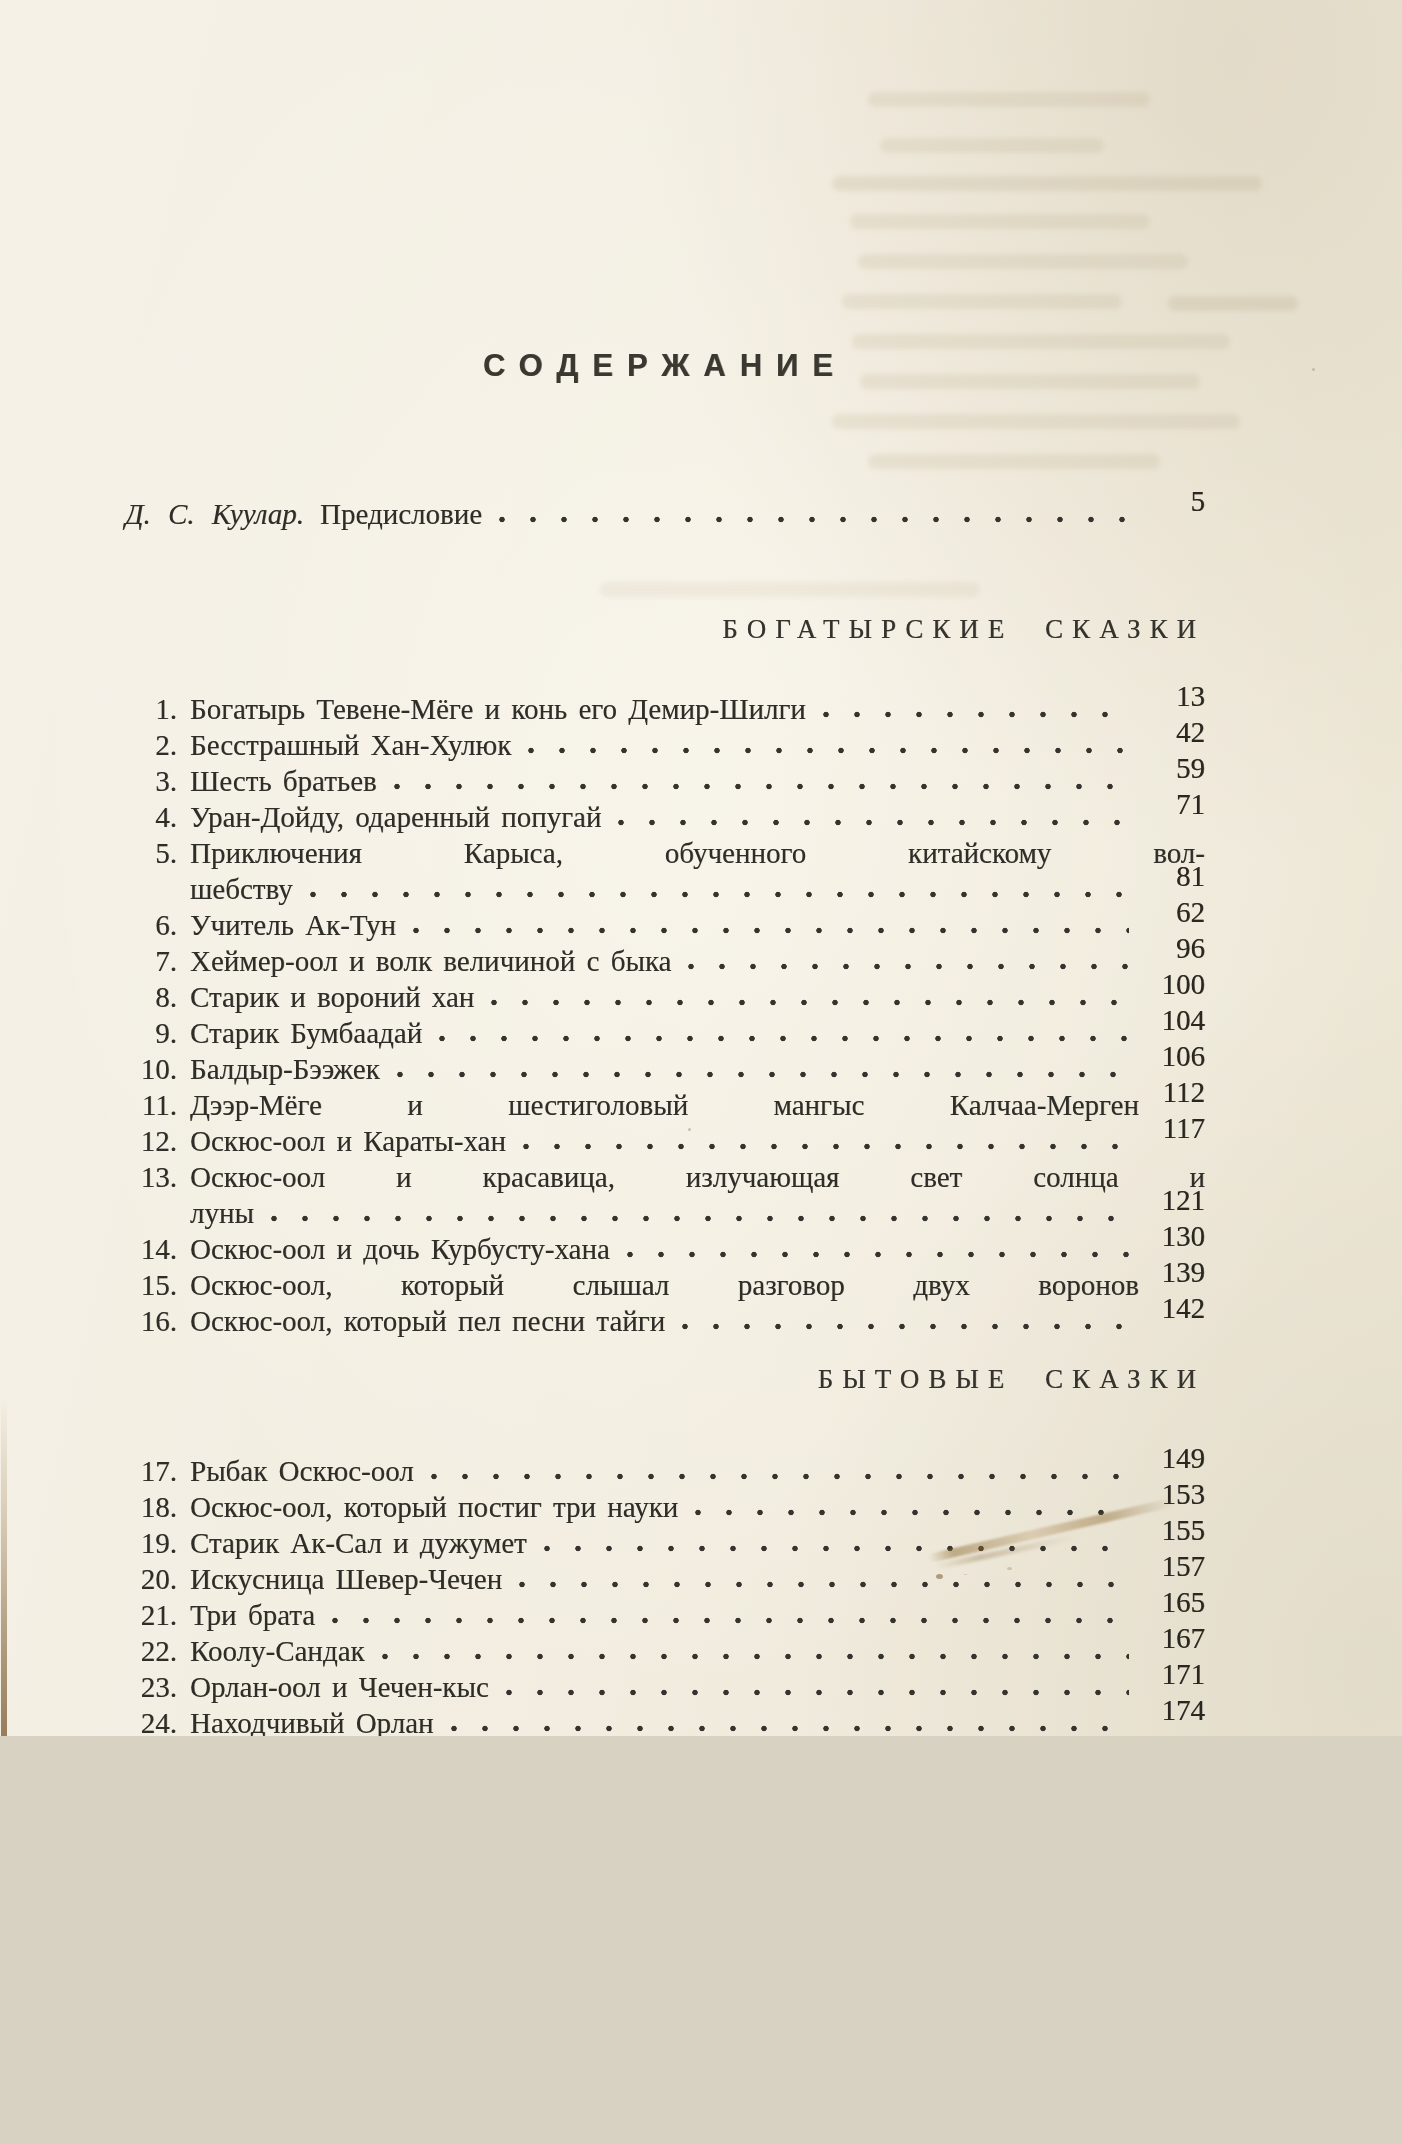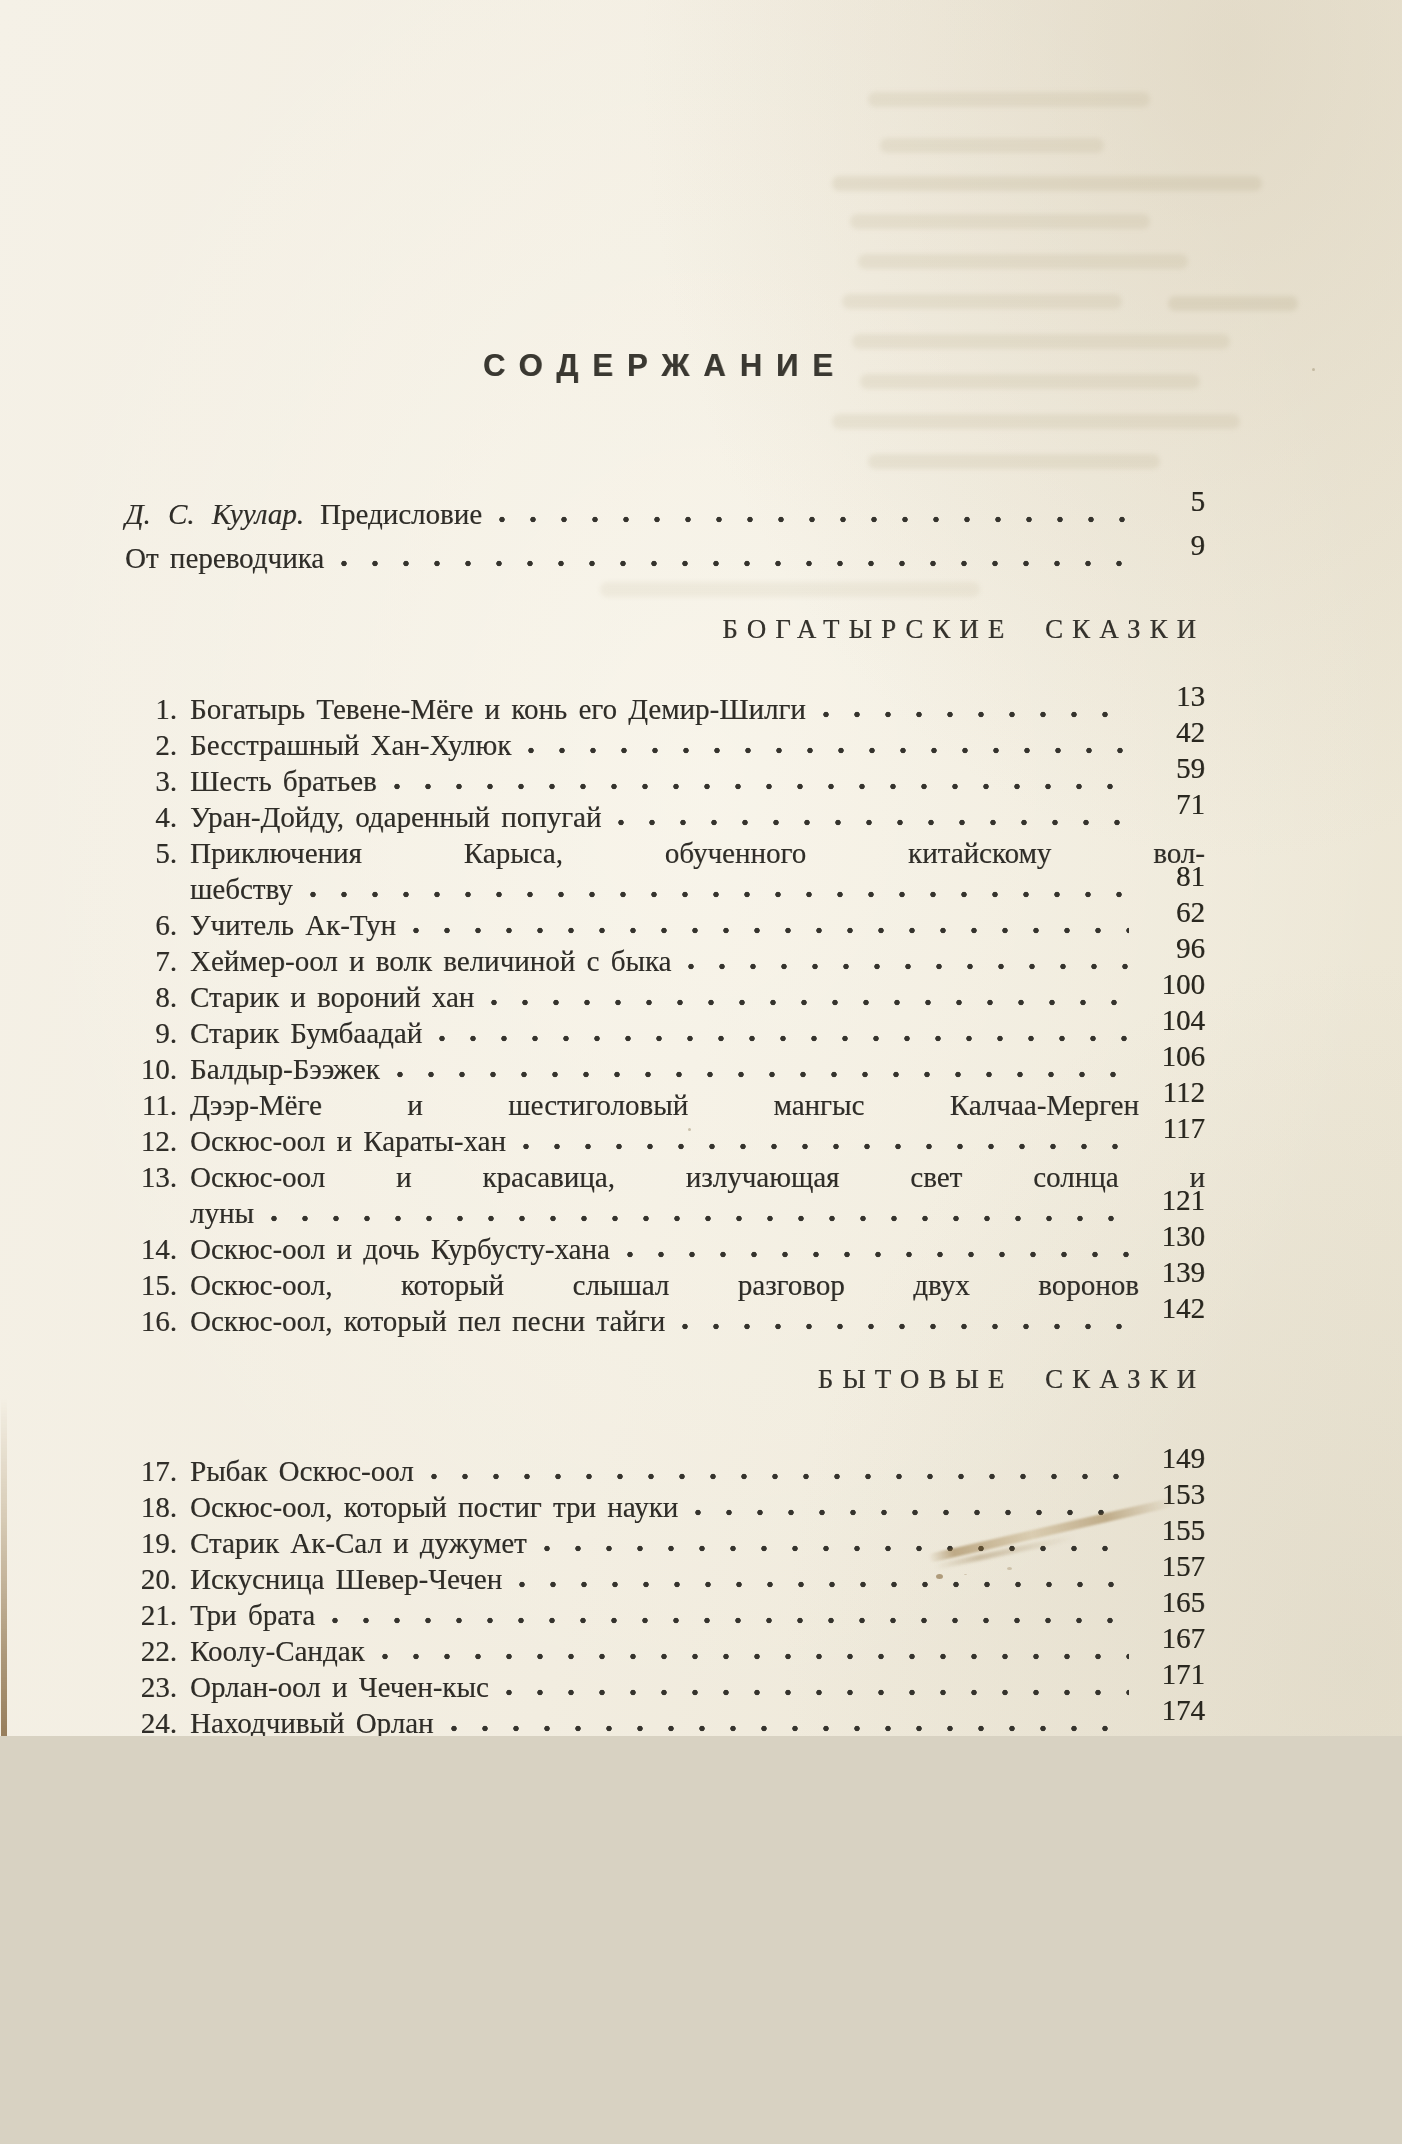--- a/index.html
+++ b/index.html
@@ -125,25 +125,20 @@
 
   <h1 class="title">СОДЕРЖАНИЕ</h1>
 
   <div class="front" id="front">
       <div class="row">
         <span class="author">Д. С. Куулар.</span>
         <span class="txt">Предисловие</span>
         <span class="leader"></span>
         <span class="pg">5</span>
       </div>
-      <div class="row">
-        <span class="txt">От переводчика</span>
-        <span class="leader"></span>
-        <span class="pg">9</span>
-      </div>
     </div>
 
   <div class="toc" id="toc">
       <div class="sec-heading h1">БОГАТЫРСКИЕ СКАЗКИ</div>
       <div class="row">
         <span class="num">1.</span>
         <span class="txt">Богатырь Тевене-Мёге и конь его Демир-Шилги</span>
         <span class="leader"></span>
         <span class="pg">13</span>
       </div>

